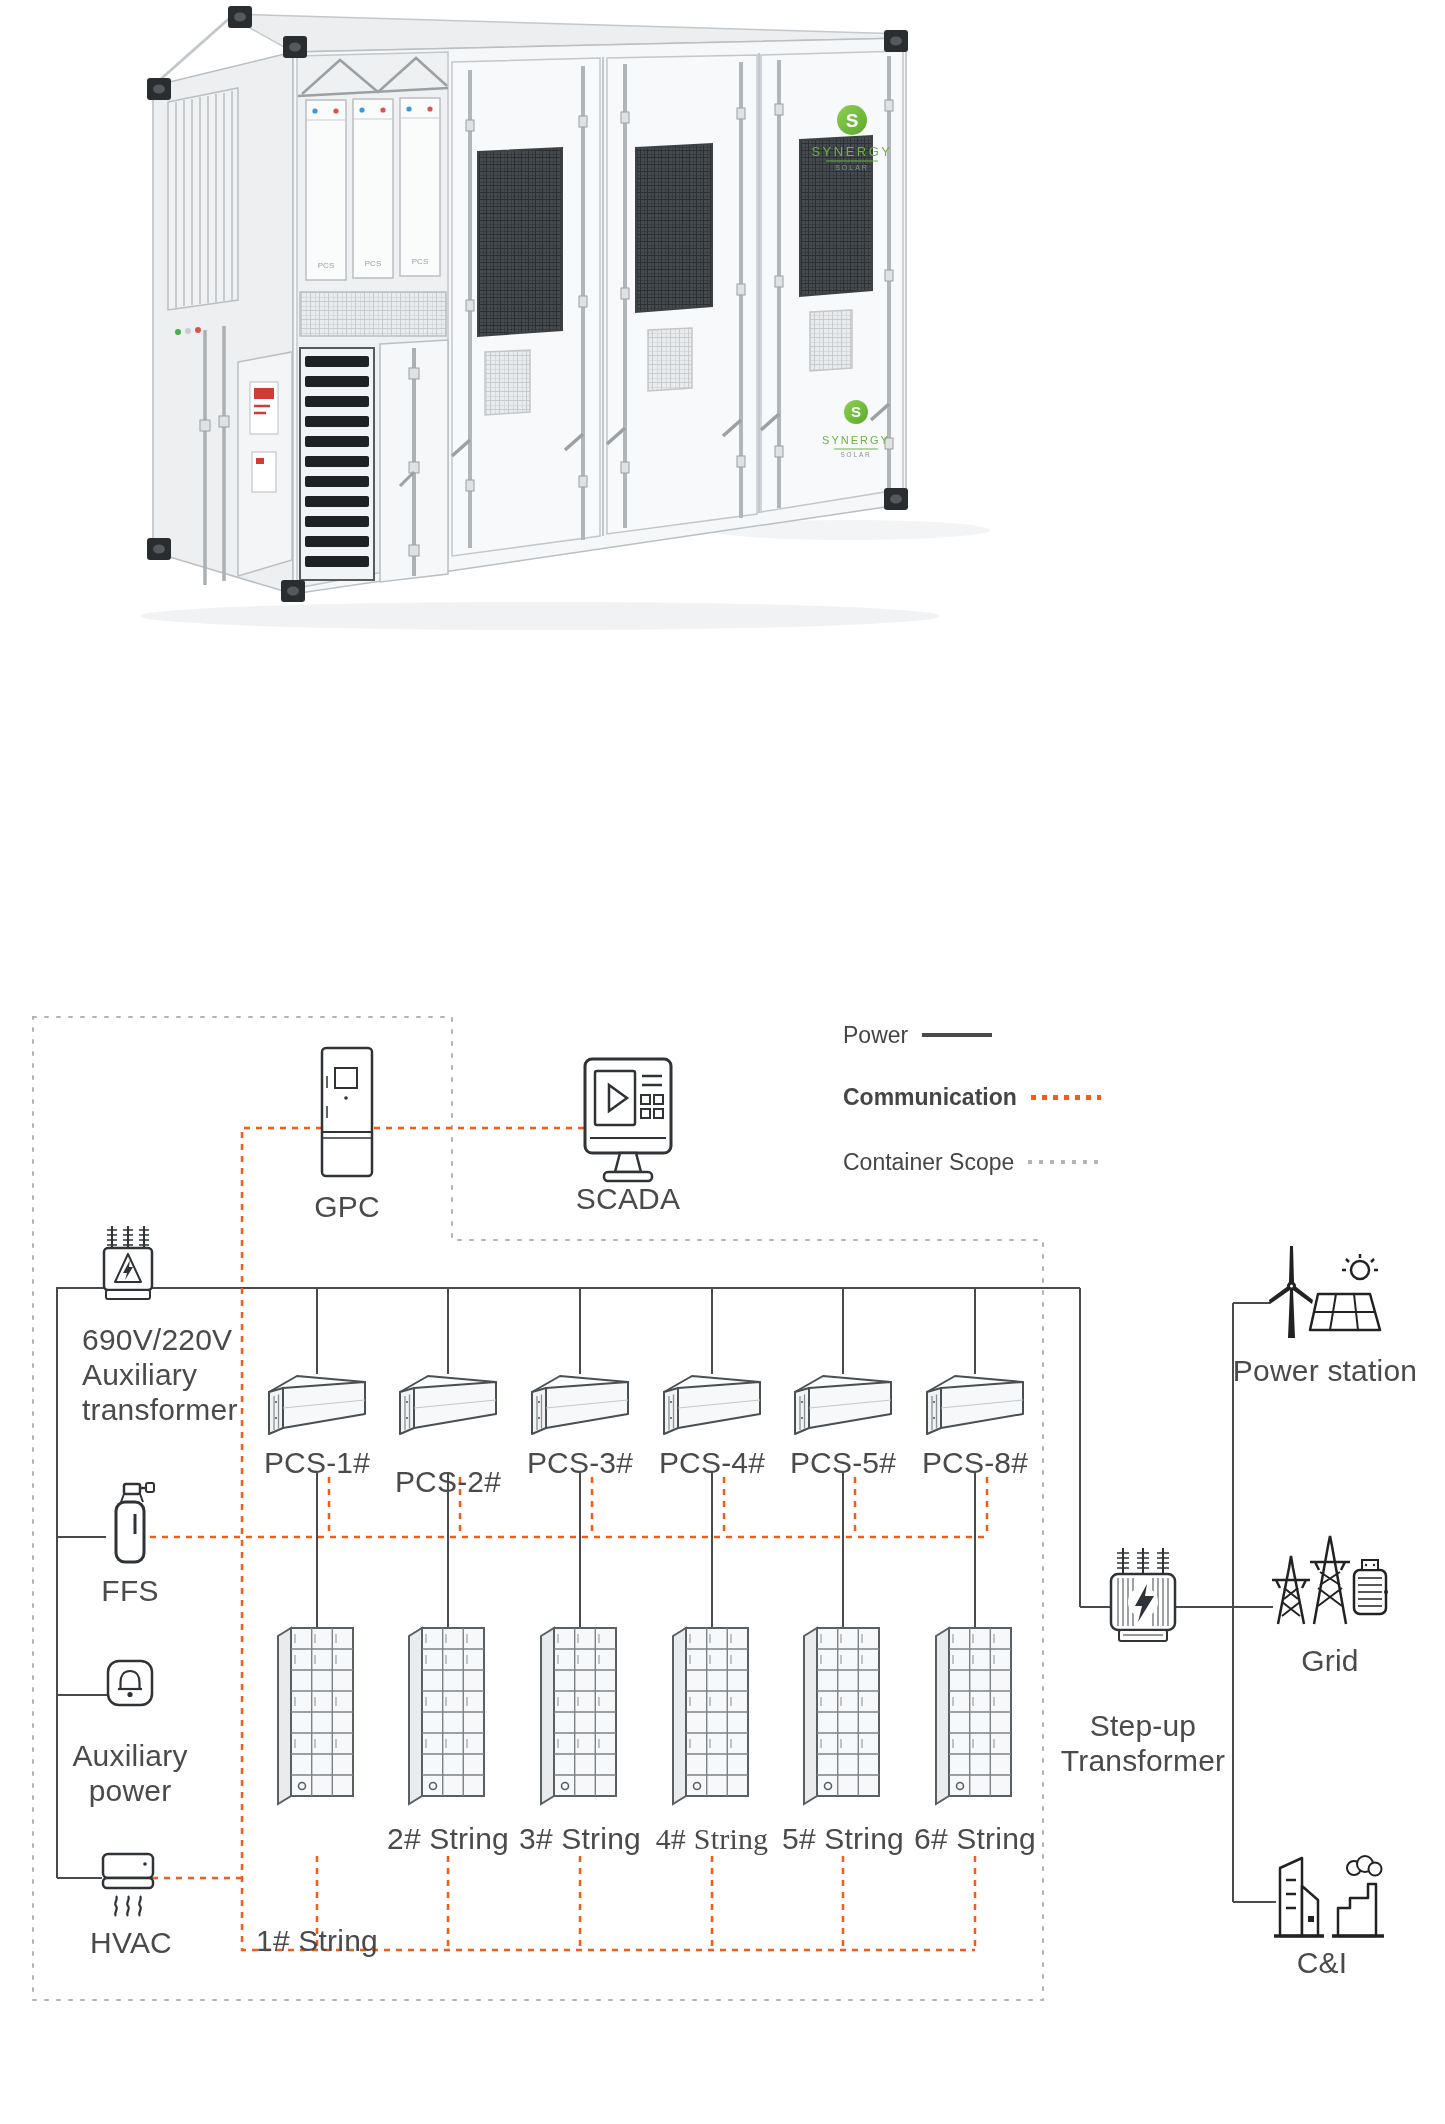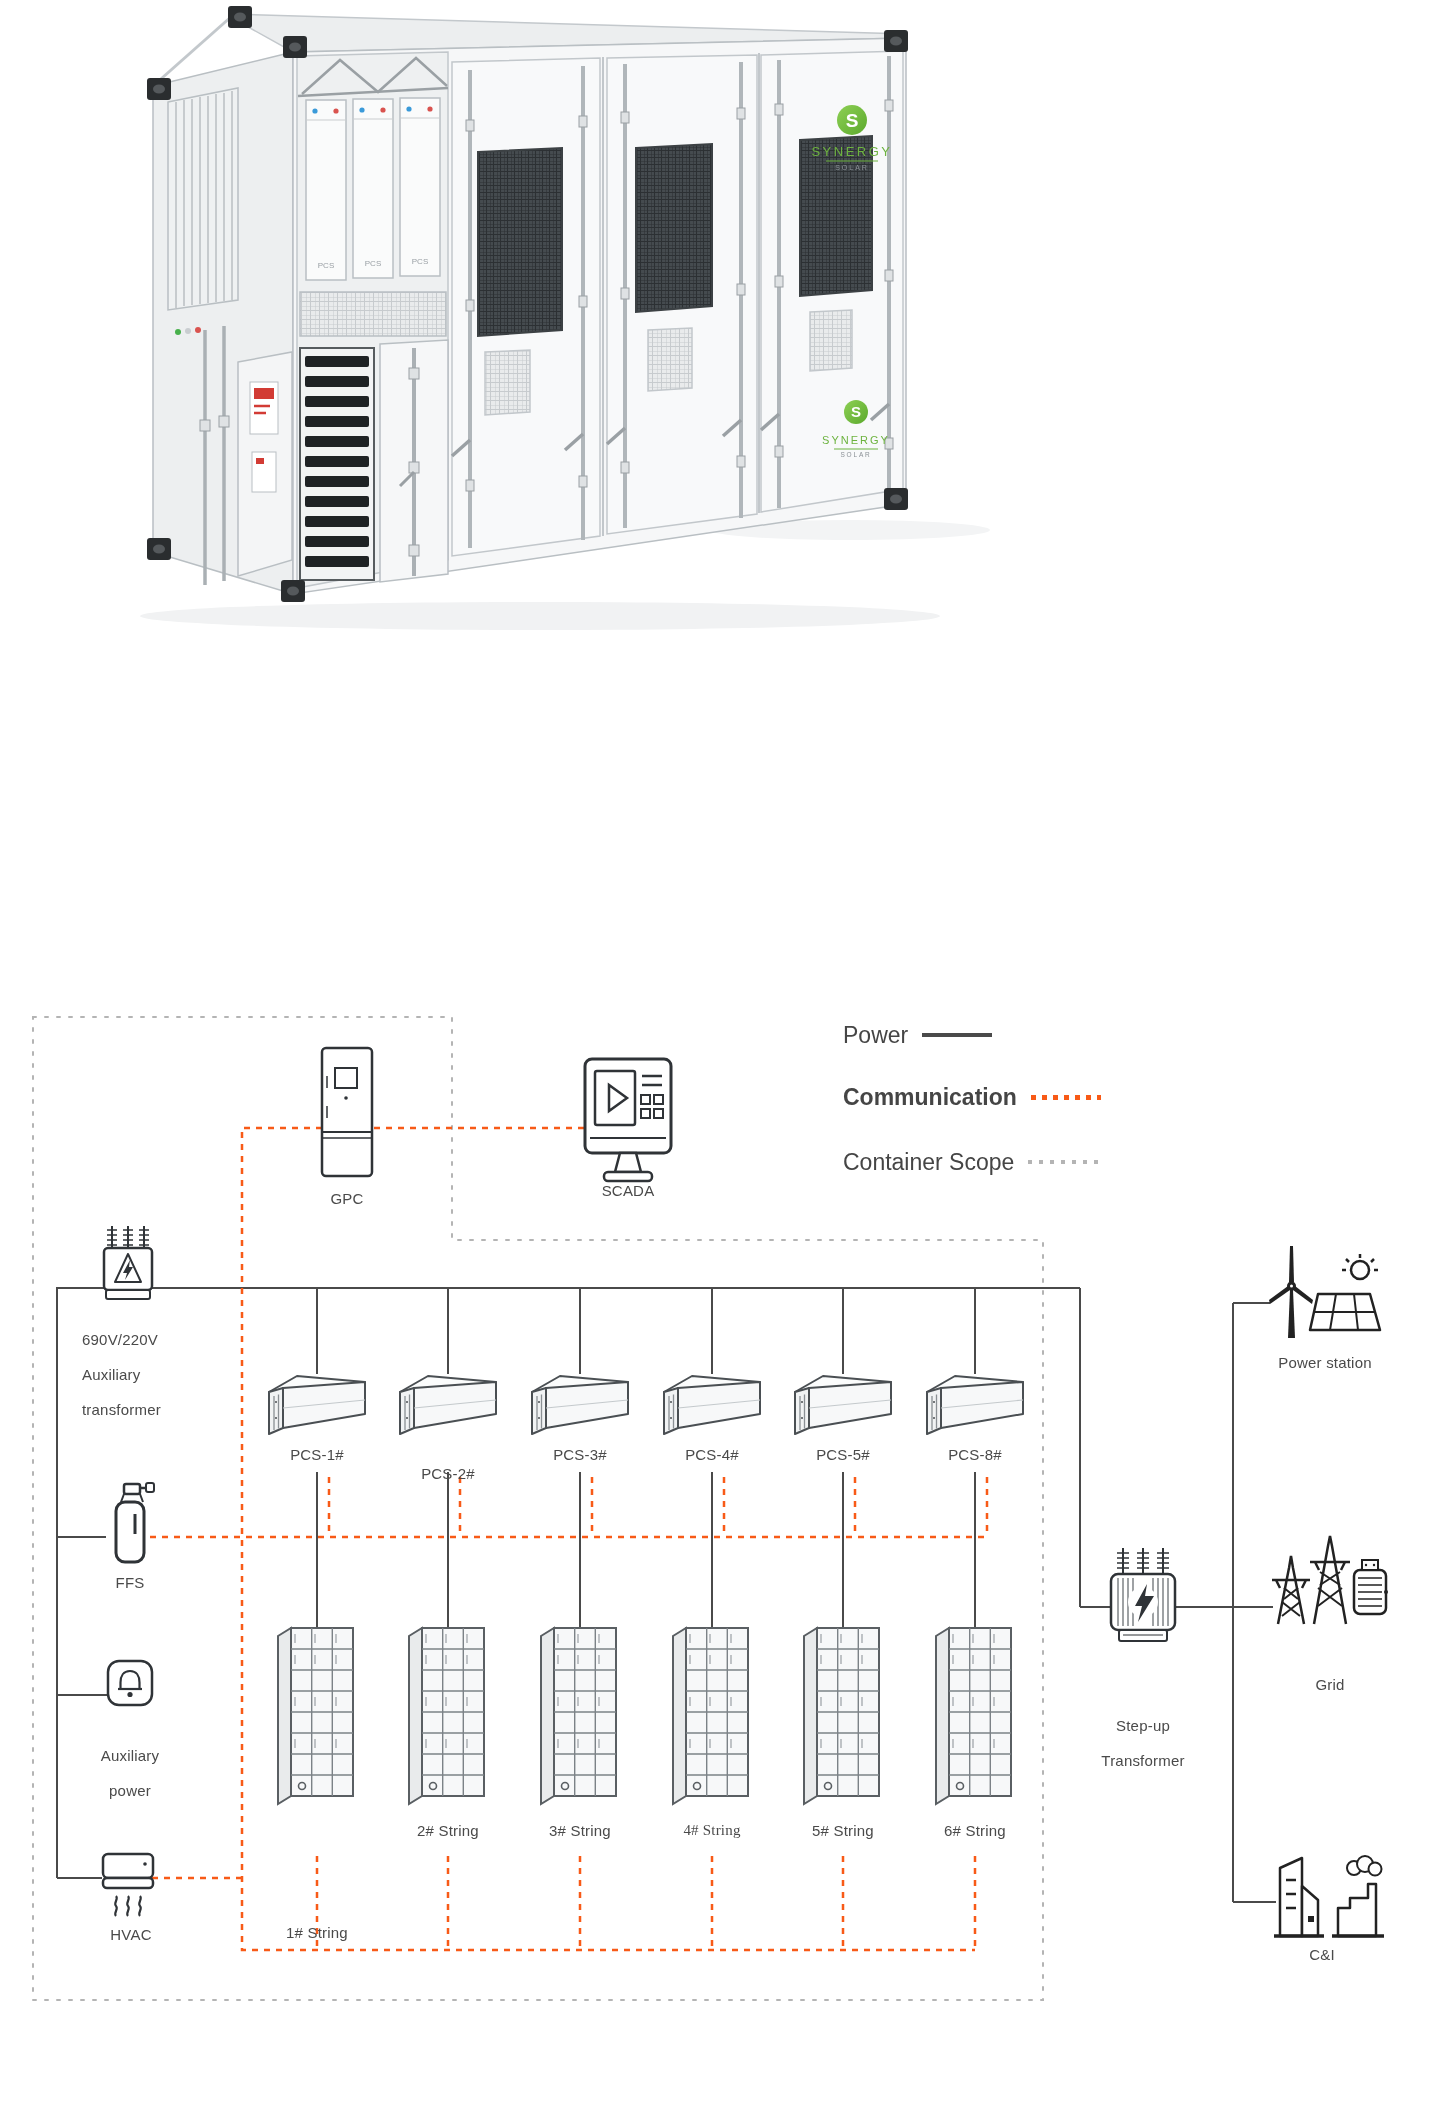--- a/index.html
+++ b/index.html
@@ -1,19 +1,19 @@
 <!DOCTYPE html>
 <html><head>
 <meta charset="utf-8">
 <style>
   html,body{margin:0;padding:0;background:#ffffff;}
   .stage{position:relative;width:1445px;height:2124px;background:#fff;overflow:hidden;
          font-family:"Liberation Sans",sans-serif;color:#4a4a4a;}
   svg{position:absolute;left:0;top:0;}
-  .lbl{position:absolute;font-size:15px;color:#4a4a4a;white-space:nowrap;letter-spacing:0.2px;}
+  .lbl{position:absolute;font-size:30px;color:#4a4a4a;white-space:nowrap;letter-spacing:0.2px;}
   .lbl.center{transform:translateX(-50%);text-align:center;}
   .lbl .ln{display:block;line-height:35px;}
   .legend-row{position:absolute;display:flex;align-items:center;gap:14px;height:28px;}
   .legend-label{font-size:23px;color:#454545;}
   .ls{display:inline-block;width:70px;}
   .ls.power{height:4px;background:#4a4a4a;}
   .ls.comm{height:5px;background:repeating-linear-gradient(90deg,#f85a17 0 5px,transparent 5px 11px);}
   .ls.scope{height:4px;background:repeating-linear-gradient(90deg,#b4b4b4 0 4px,transparent 4px 11px);}
 </style>
 </head>
@@ -452,16 +452,16 @@
   <div class="lbl center" style="left:580px;top:1822px;">3# String</div>
   <div class="lbl center" style="left:712px;top:1822px;font-family:Liberation Serif, serif;">4# String</div>
   <div class="lbl center" style="left:843px;top:1822px;">5# String</div>
   <div class="lbl center" style="left:975px;top:1822px;">6# String</div>
 
   <div class="lbl center" style="left:1143px;top:1660px;margin-top:48px;">
     <span class="ln">Step-up</span>
     <span class="ln">Transformer</span>
   </div>
   <div class="lbl center" style="left:1325px;top:1354px;">Power station</div>
-  <div class="lbl center" style="left:1330px;top:1644px;margin-top:32px;">Grid</div>
+  <div class="lbl center" style="left:1330px;top:1644px;">Grid</div>
   <div class="lbl center" style="left:1322px;top:1946px;text-align:center;">C&amp;I</div>
 
 </div>
 
 </body></html>

